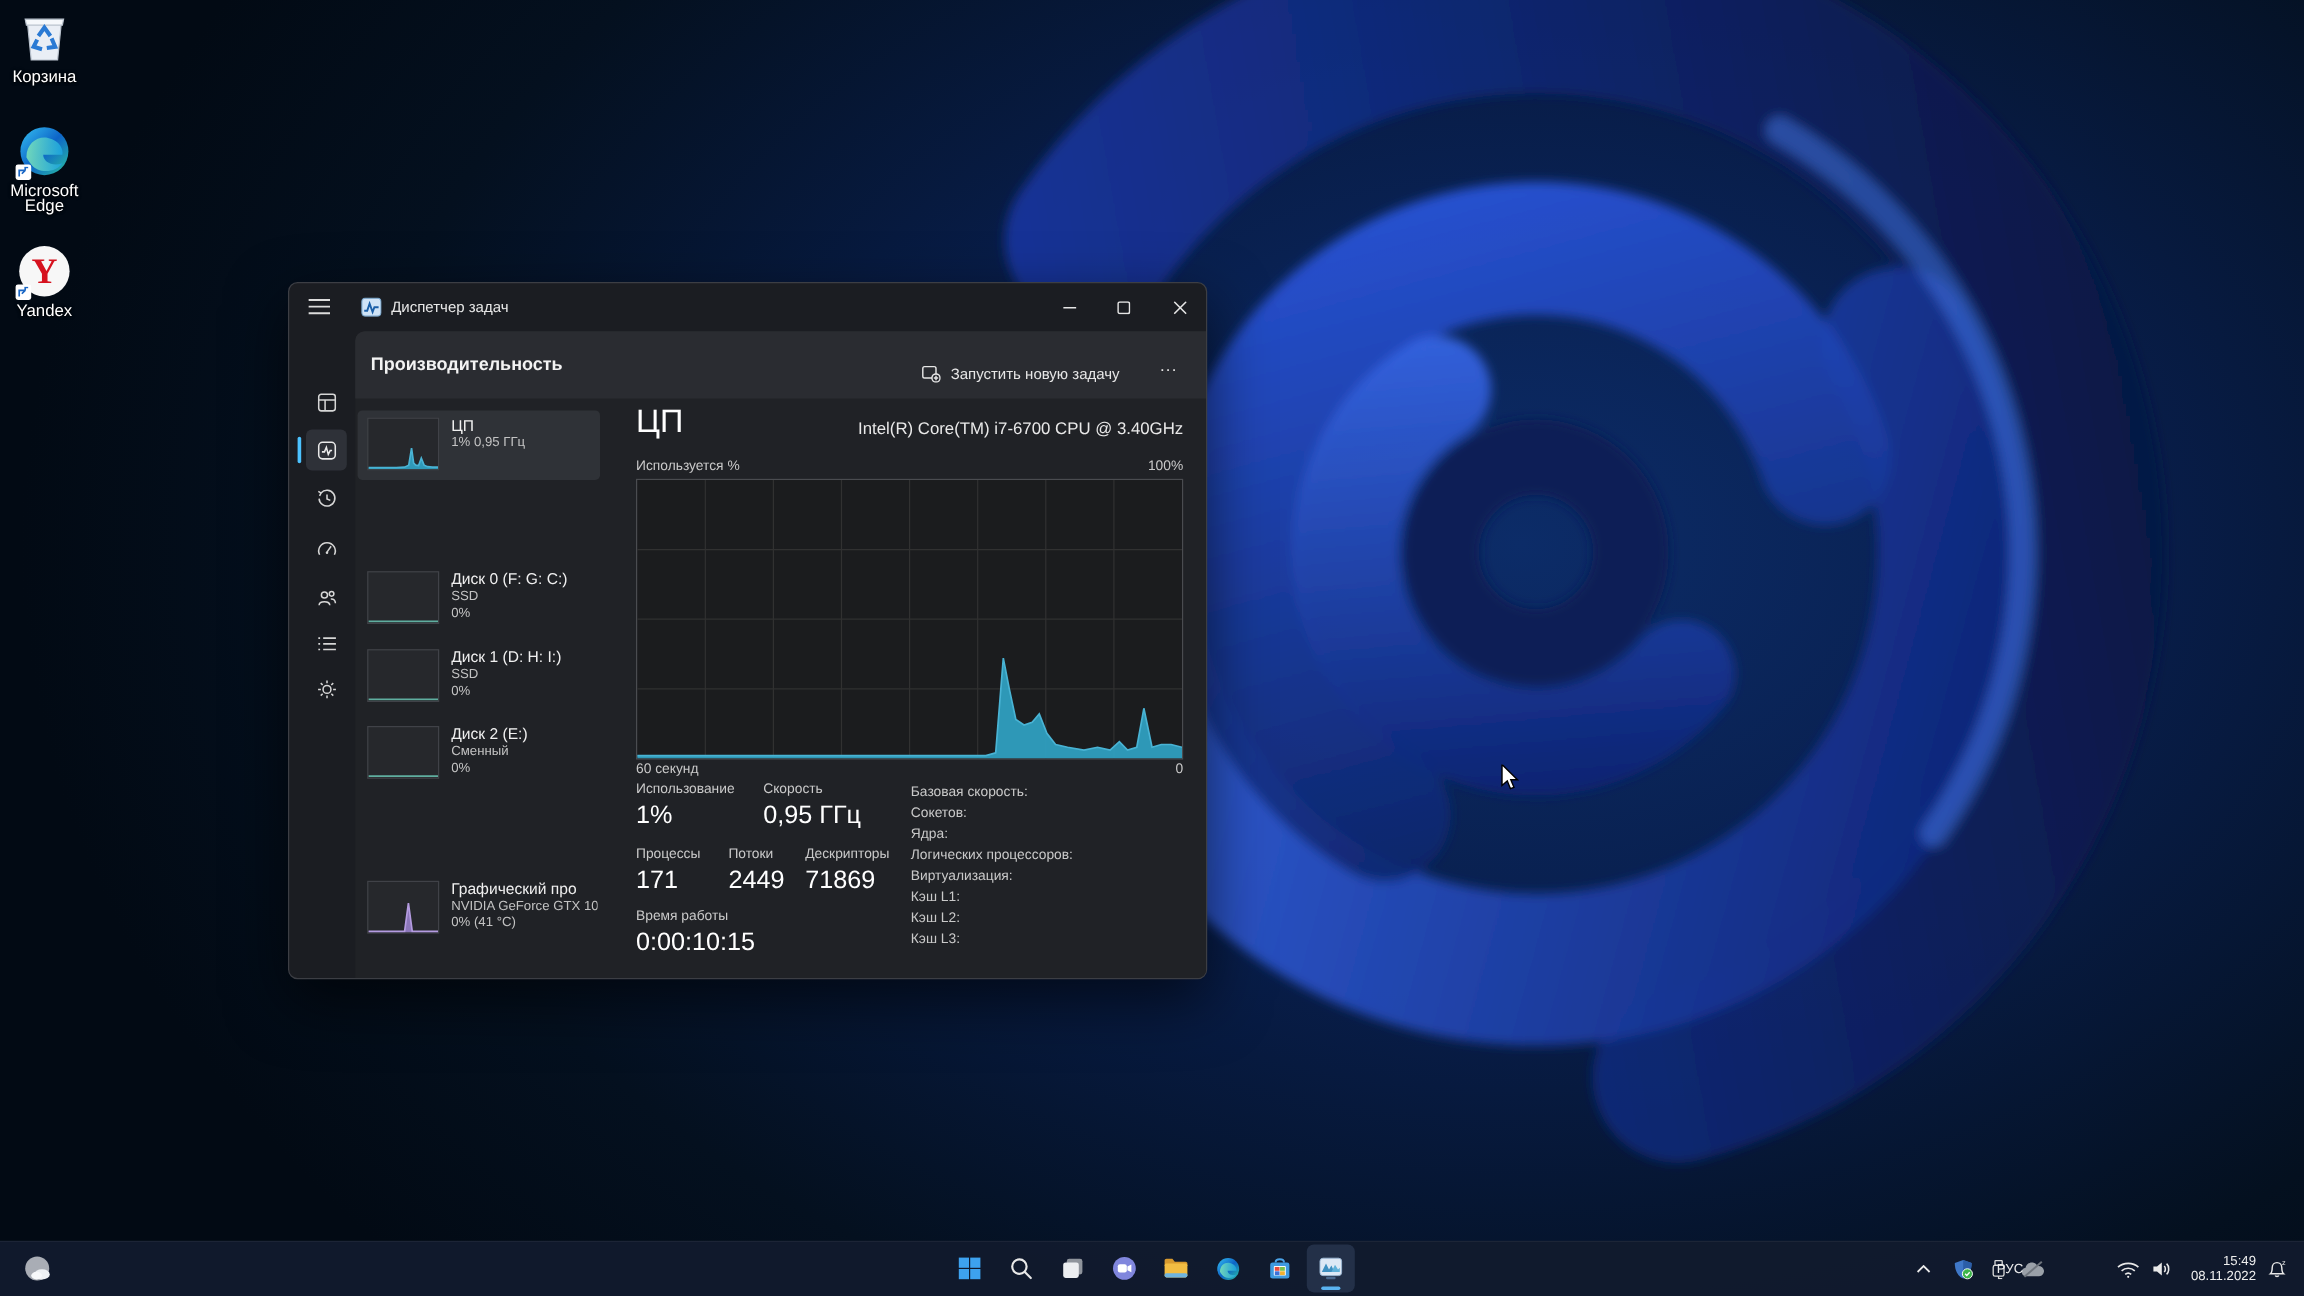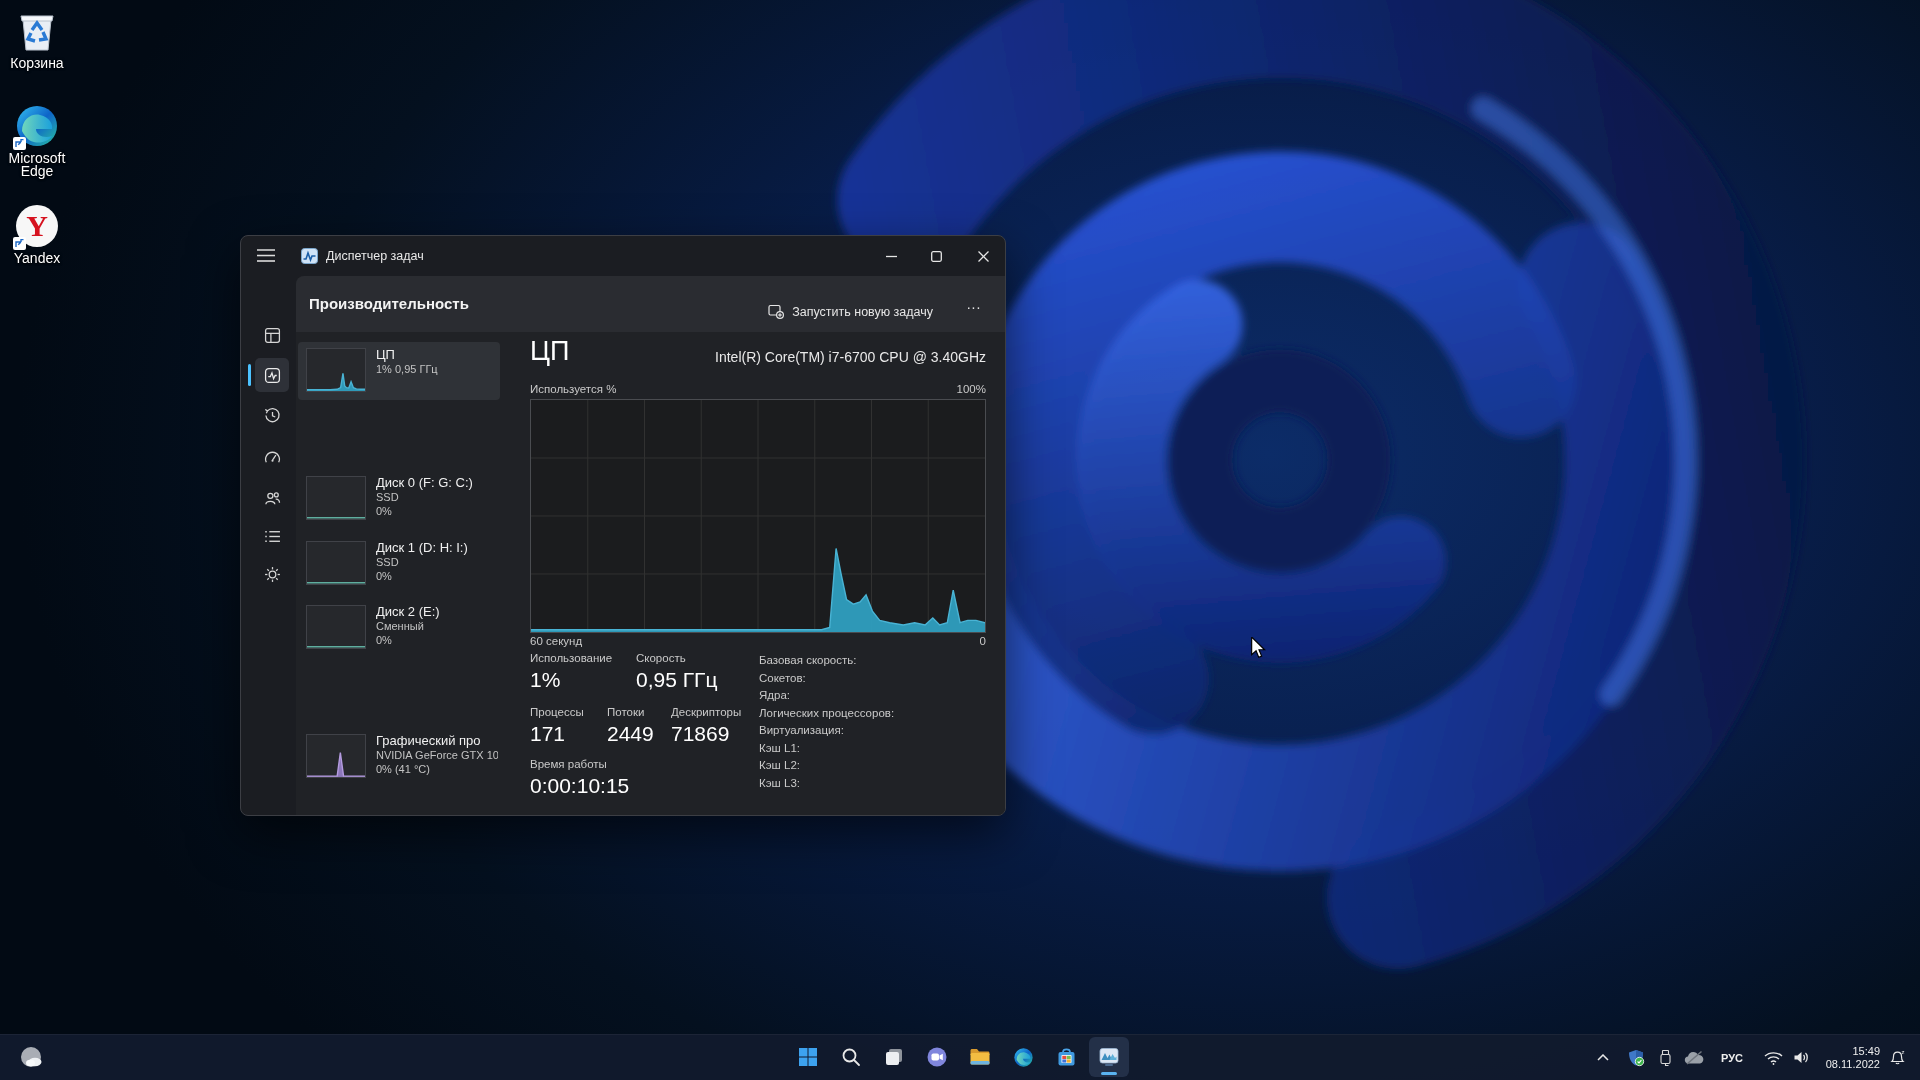--- a/index.html
+++ b/index.html
@@ -491,21 +491,21 @@
           <rect x="2" y="5.5" width="9" height="9" rx="1.5"></rect>
           <path d="M6.5 14.5 L6.5 16.5 L9.5 16.5"></path>
       </svg>
     </div>
     <div class="trayit" style="left:1682px;width:26px;">
       <svg width="22" height="15" viewBox="0 0 22 15">
         <path d="M5 13.5 C2 13.5 0.8 11.5 0.8 9.9 C0.8 8 2.2 6.7 4 6.5 C4.4 3.8 6.6 2 9.2 2 C11.4 2 13.2 3.2 14 5 C16.8 4.7 19 6.3 19.3 8.7 C19.6 11 18 13.5 15.3 13.5 Z" fill="#9aa0a8"></path>
         <line x1="3" y1="14" x2="17.5" y2="1.5" stroke="#6f757d" stroke-width="1.6"></line>
       </svg>
     </div>
-    <div class="trayit" style="left:1712px;width:40px;font-weight:bold;">
+    <div class="trayit" style="left:1655px;width:40px;">
       <span class="traytxt">РУС</span>
     </div>
     <div class="trayit" style="left:1760px;width:26px;">
       <svg width="19" height="14" viewBox="0 0 19 14" fill="none" stroke="#e8e8e8" stroke-width="1.4">
         <path d="M1 5 C5.5 0.8 13.5 0.8 18 5"></path>
           <path d="M4 8 C7.2 5.2 11.8 5.2 15 8"></path>
           <path d="M7 11 C8.5 9.7 10.5 9.7 12 11"></path>
           <circle cx="9.5" cy="13" r="0.9" fill="#e8e8e8" stroke="none"></circle>
       </svg>
     </div>

